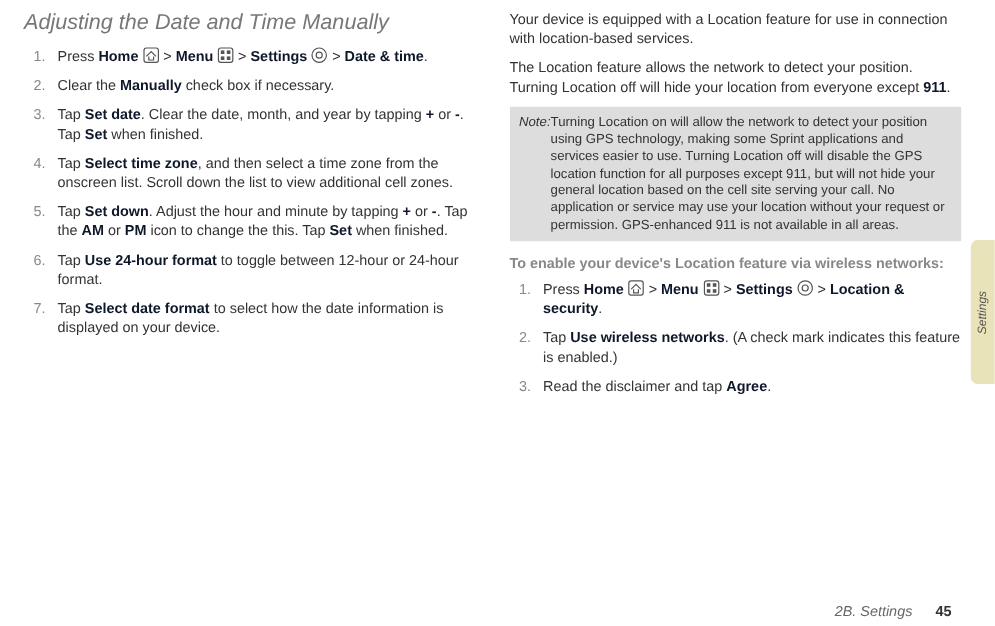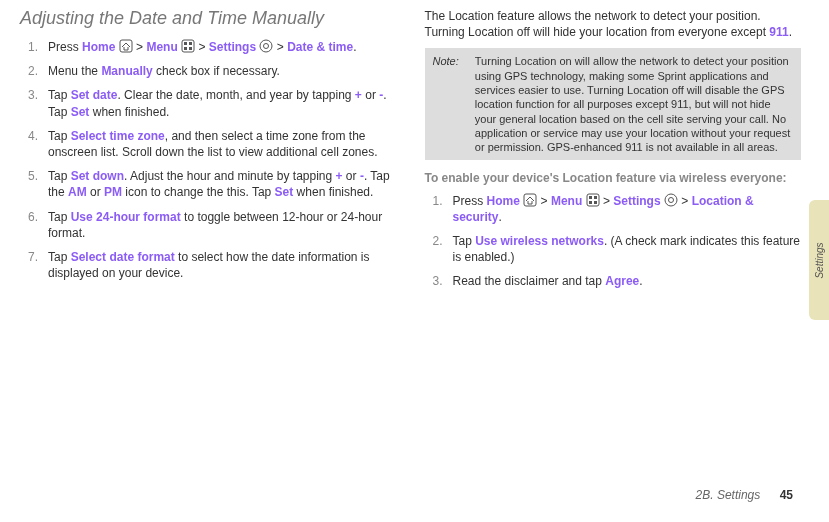--- a/index.html
+++ b/index.html
@@ -22,39 +22,39 @@
     font-style: italic;
     font-weight: normal;
     font-size: 18px;
     color: #777;
     margin-bottom: 10px;
   }
   p { margin-bottom: 8px; line-height: 1.35; }
   ol { list-style: none; padding-left: 14px; }
   ol li { margin-bottom: 8px; line-height: 1.35; position: relative; padding-left: 14px; }
   ol li .num { position: absolute; left: -6px; color: #888; font-weight: normal; }
-  .b { font-weight: bold; color: #8b5cf6; }
+  .b { font-weight: bold; color: #0f172a; }
   .ico {
     display: inline-block;
     vertical-align: -2px;
   }
   .note-box {
     background: #ddd;
     padding: 6px 8px 6px 8px;
     font-size: 11px;
     line-height: 1.3;
     margin: 4px 0 10px 0;
     display: flex;
-    gap: 16px;
+    gap: 0;
   }
   .note-box .nl { font-style: italic; white-space: nowrap; }
   .lead { color: #888; font-weight: bold; margin-top: 6px; margin-bottom:6px; }
   .footer {
     position: absolute;
-    bottom: 20px;
+    bottom: 6px;
     right: 36px;
     font-style: italic;
     color: #666;
     font-size: 12px;
   }
   .footer .pg { font-weight: bold; font-style: normal; color: #333; margin-left: 16px; }
   .side-tab {
     position: absolute;
     right: 0;
     top: 200px;
@@ -101,49 +101,50 @@
             <rect x="8" y="8" width="3" height="3" fill="#555"></rect>
           </svg>
         <span> &gt; </span><span class="b">Settings</span>
         <svg class="ico" width="14" height="14" viewBox="0 0 14 14">
             <circle cx="7" cy="7" r="6" fill="none" stroke="#555"></circle>
             <circle cx="7" cy="7" r="2.5" fill="none" stroke="#555"></circle>
           </svg>
         <span> &gt; </span><span class="b">Date &amp; time</span><span>.</span>
       </li>
       <li><span class="num">2.</span>
-        <span>Menu the </span><span class="b">Manually</span><span> check box if necessary.</span>
+        <span>Clear the </span><span class="b">Manually</span><span> check box if necessary.</span>
       </li>
       <li><span class="num">3.</span>
         <span>Tap </span><span class="b">Set date</span><span>. Clear the date, month, and year by tapping </span><span class="b">+</span><span> or </span><span class="b">-</span><span>. Tap </span><span class="b">Set</span><span> when finished.</span>
       </li>
       <li><span class="num">4.</span>
         <span>Tap </span><span class="b">Select time zone</span><span>, and then select a time zone from the onscreen list. Scroll down the list to view additional cell zones.</span>
       </li>
       <li><span class="num">5.</span>
         <span>Tap </span><span class="b">Set down</span><span>. Adjust the hour and minute by tapping </span><span class="b">+</span><span> or </span><span class="b">-</span><span>. Tap the </span><span class="b">AM</span><span> or </span><span class="b">PM</span><span> icon to change the this. Tap </span><span class="b">Set</span><span> when finished.</span>
       </li>
       <li><span class="num">6.</span>
         <span>Tap </span><span class="b">Use 24-hour format</span><span> to toggle between 12-hour or 24-hour format.</span>
       </li>
       <li><span class="num">7.</span>
         <span>Tap </span><span class="b">Select date format</span><span> to select how the date information is displayed on your device.</span>
       </li>
     </ol>
   </div>
 
   <div class="col">
+    <p>Your device is equipped with a Location feature for use in connection with location-based services.</p>
     <p>
       <span>The Location feature allows the network to detect your position. Turning Location off will hide your location from everyone except </span><span class="b">911</span><span>.</span>
     </p>
     <div class="note-box">
       <div class="nl">Note:</div>
       <div>Turning Location on will allow the network to detect your position using GPS technology, making some Sprint applications and services easier to use. Turning Location off will disable the GPS location function for all purposes except 911, but will not hide your general location based on the cell site serving your call. No application or service may use your location without your request or permission. GPS-enhanced 911 is not available in all areas.</div>
     </div>
-    <p class="lead">To enable your device's Location feature via wireless everyone:</p>
+    <p class="lead">To enable your device's Location feature via wireless networks:</p>
     <ol>
       <li><span class="num">1.</span>
         <span>Press </span><span class="b">Home</span>
         <svg class="ico" width="14" height="14" viewBox="0 0 14 14">
             <rect x="1" y="1" width="12" height="12" rx="2" fill="none" stroke="#555"></rect>
             <path d="M3 8 L7 4 L11 8 M5 8 V11 H9 V8" fill="none" stroke="#555" stroke-width="1"></path>
           </svg>
         <span> &gt; </span><span class="b">Menu</span>
         <svg class="ico" width="14" height="14" viewBox="0 0 14 14">
             <rect x="1" y="1" width="12" height="12" rx="2" fill="none" stroke="#555"></rect>

